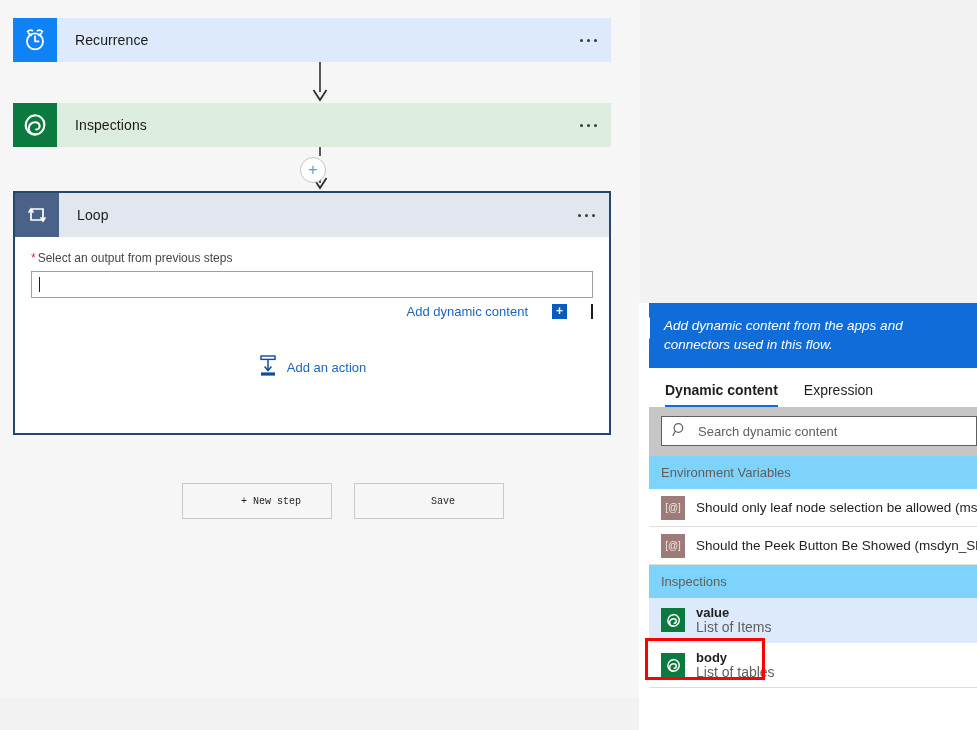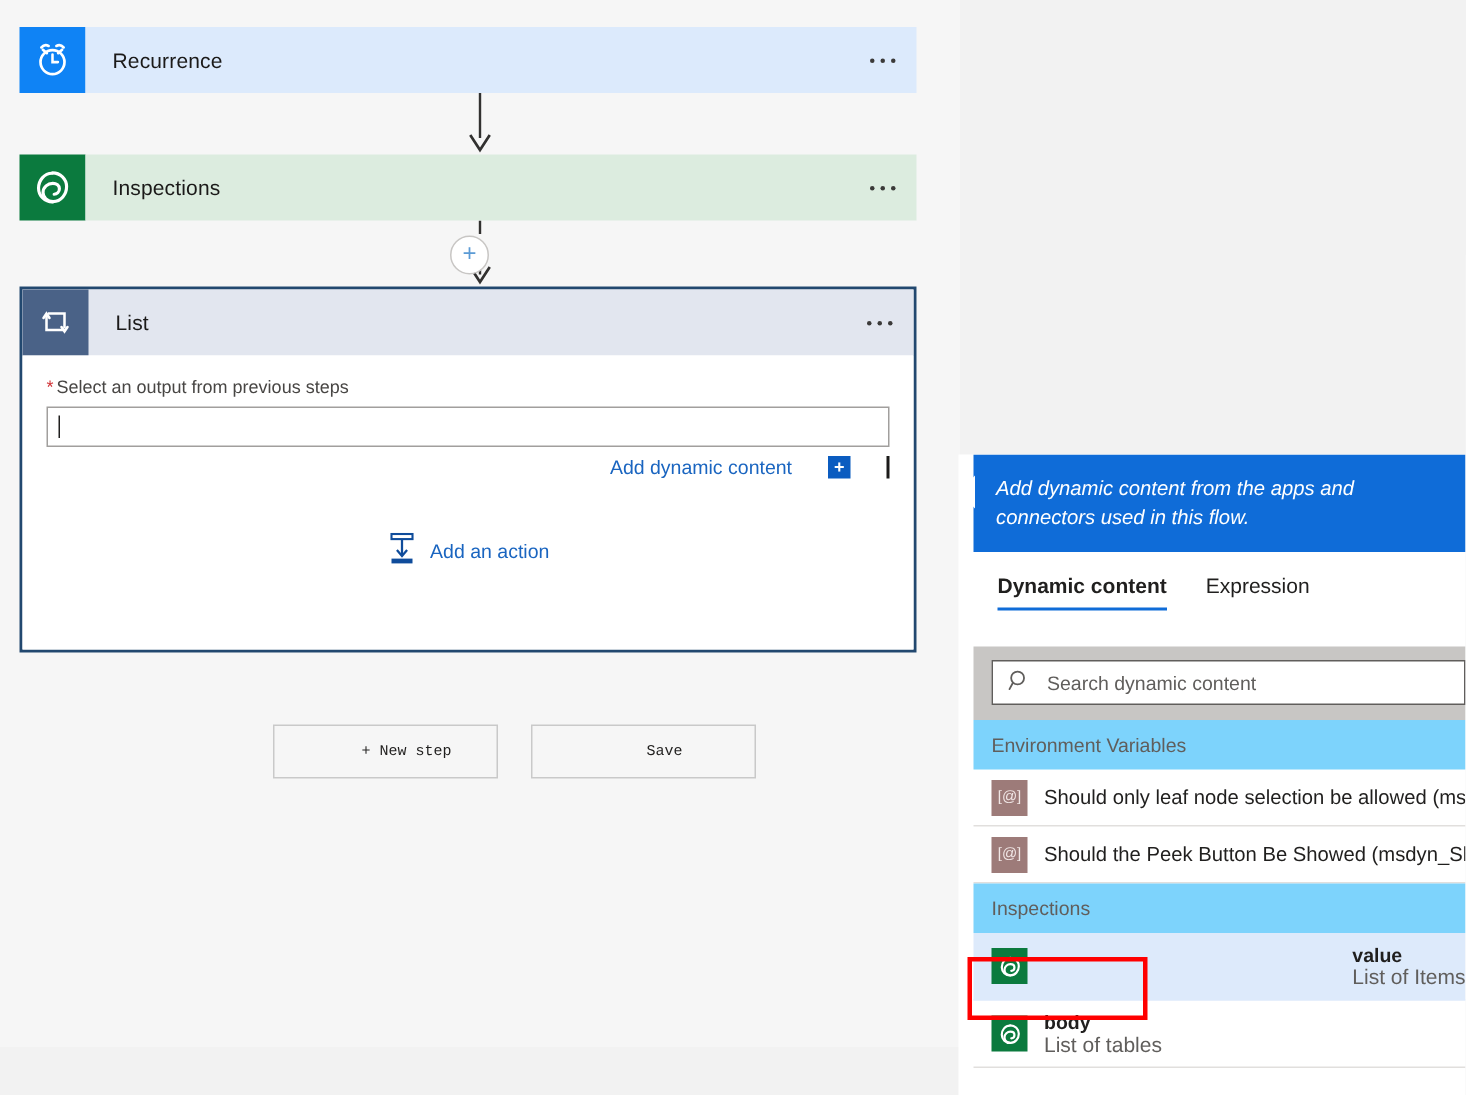--- a/index.html
+++ b/index.html
@@ -97,20 +97,21 @@
   }
   .loop-head .card-icon { background: #4a6287; }
   .loop-head .card-body { background: transparent; }
 
   .loop-content {
     flex: 1;
     background: #ffffff;
     position: relative;
     padding: 14px 16px 0 16px;
     box-sizing: border-box;
+    border-radius: 25px;
   }
   .field-label {
     font-size: 12px;
     color: #484644;
     margin-bottom: 6px;
     line-height: 14px;
   }
   .req-star { color: #d13438; margin-right: 2px; }
   .text-field {
     width: 100%;
@@ -257,21 +258,20 @@
     border-bottom: 2px solid transparent;
   }
   .tab.active {
     font-weight: bold;
     border-bottom: 2px solid #0f6cd8;
   }
   .search-wrap {
     margin-left: 10px;
     background: #c8c6c4;
     padding: 9px 0 10px 12px;
-    margin-top: 24px;
   }
   .search-box {
     height: 28px;
     background: #fff;
     border: 1px solid #605e5c;
     display: flex;
     align-items: center;
     padding-left: 10px;
     gap: 11px;
   }
@@ -297,21 +297,21 @@
     height: 37px;
     border-bottom: 1px solid #e1dfdd;
     cursor: pointer;
     white-space: nowrap;
     overflow: hidden;
   }
   .item-tall {
     height: 44px;
     align-items: center;
   }
-  .item.selected { background: #ddeafb; border-bottom: 1px solid #ddeafb; justify-content: space-between;}
+  .item.selected { background: #ddeafb; border-bottom: 1px solid #ddeafb;}
   .item-icon {
     width: 24px; min-width: 24px; height: 24px;
     display: flex; align-items: center; justify-content: center;
   }
   .envvar-icon {
     background: #9d7b79;
     color: #f0e6e5;
     font-size: 10px;
     font-family: "Liberation Sans", sans-serif;
   }
@@ -397,21 +397,21 @@
     <div class="loop-head">
       <div class="card-icon">
         <svg width="24" height="24" viewBox="0 0 24 24" aria-hidden="true">
           <path d="M7 6 H18 V16" fill="none" stroke="#ffffff" stroke-width="1.7"></path>
           <path d="M17 17 H6 V7" fill="none" stroke="#ffffff" stroke-width="1.7"></path>
           <path d="M4 9 L6 6 L8 9" fill="none" stroke="#ffffff" stroke-width="1.7" stroke-linecap="round"></path>
           <path d="M16 15 L18 18 L20 15" fill="none" stroke="#ffffff" stroke-width="1.7" stroke-linecap="round"></path>
         </svg>
       </div>
       <div class="card-body">
-        <span class="card-title">List</span>
+        <span class="card-title">Loop</span>
         <span class="card-menu">
             <i></i>
             <i></i>
             <i></i>
           </span>
       </div>
     </div>
 
     <div class="loop-content">
       <div class="field-label">

